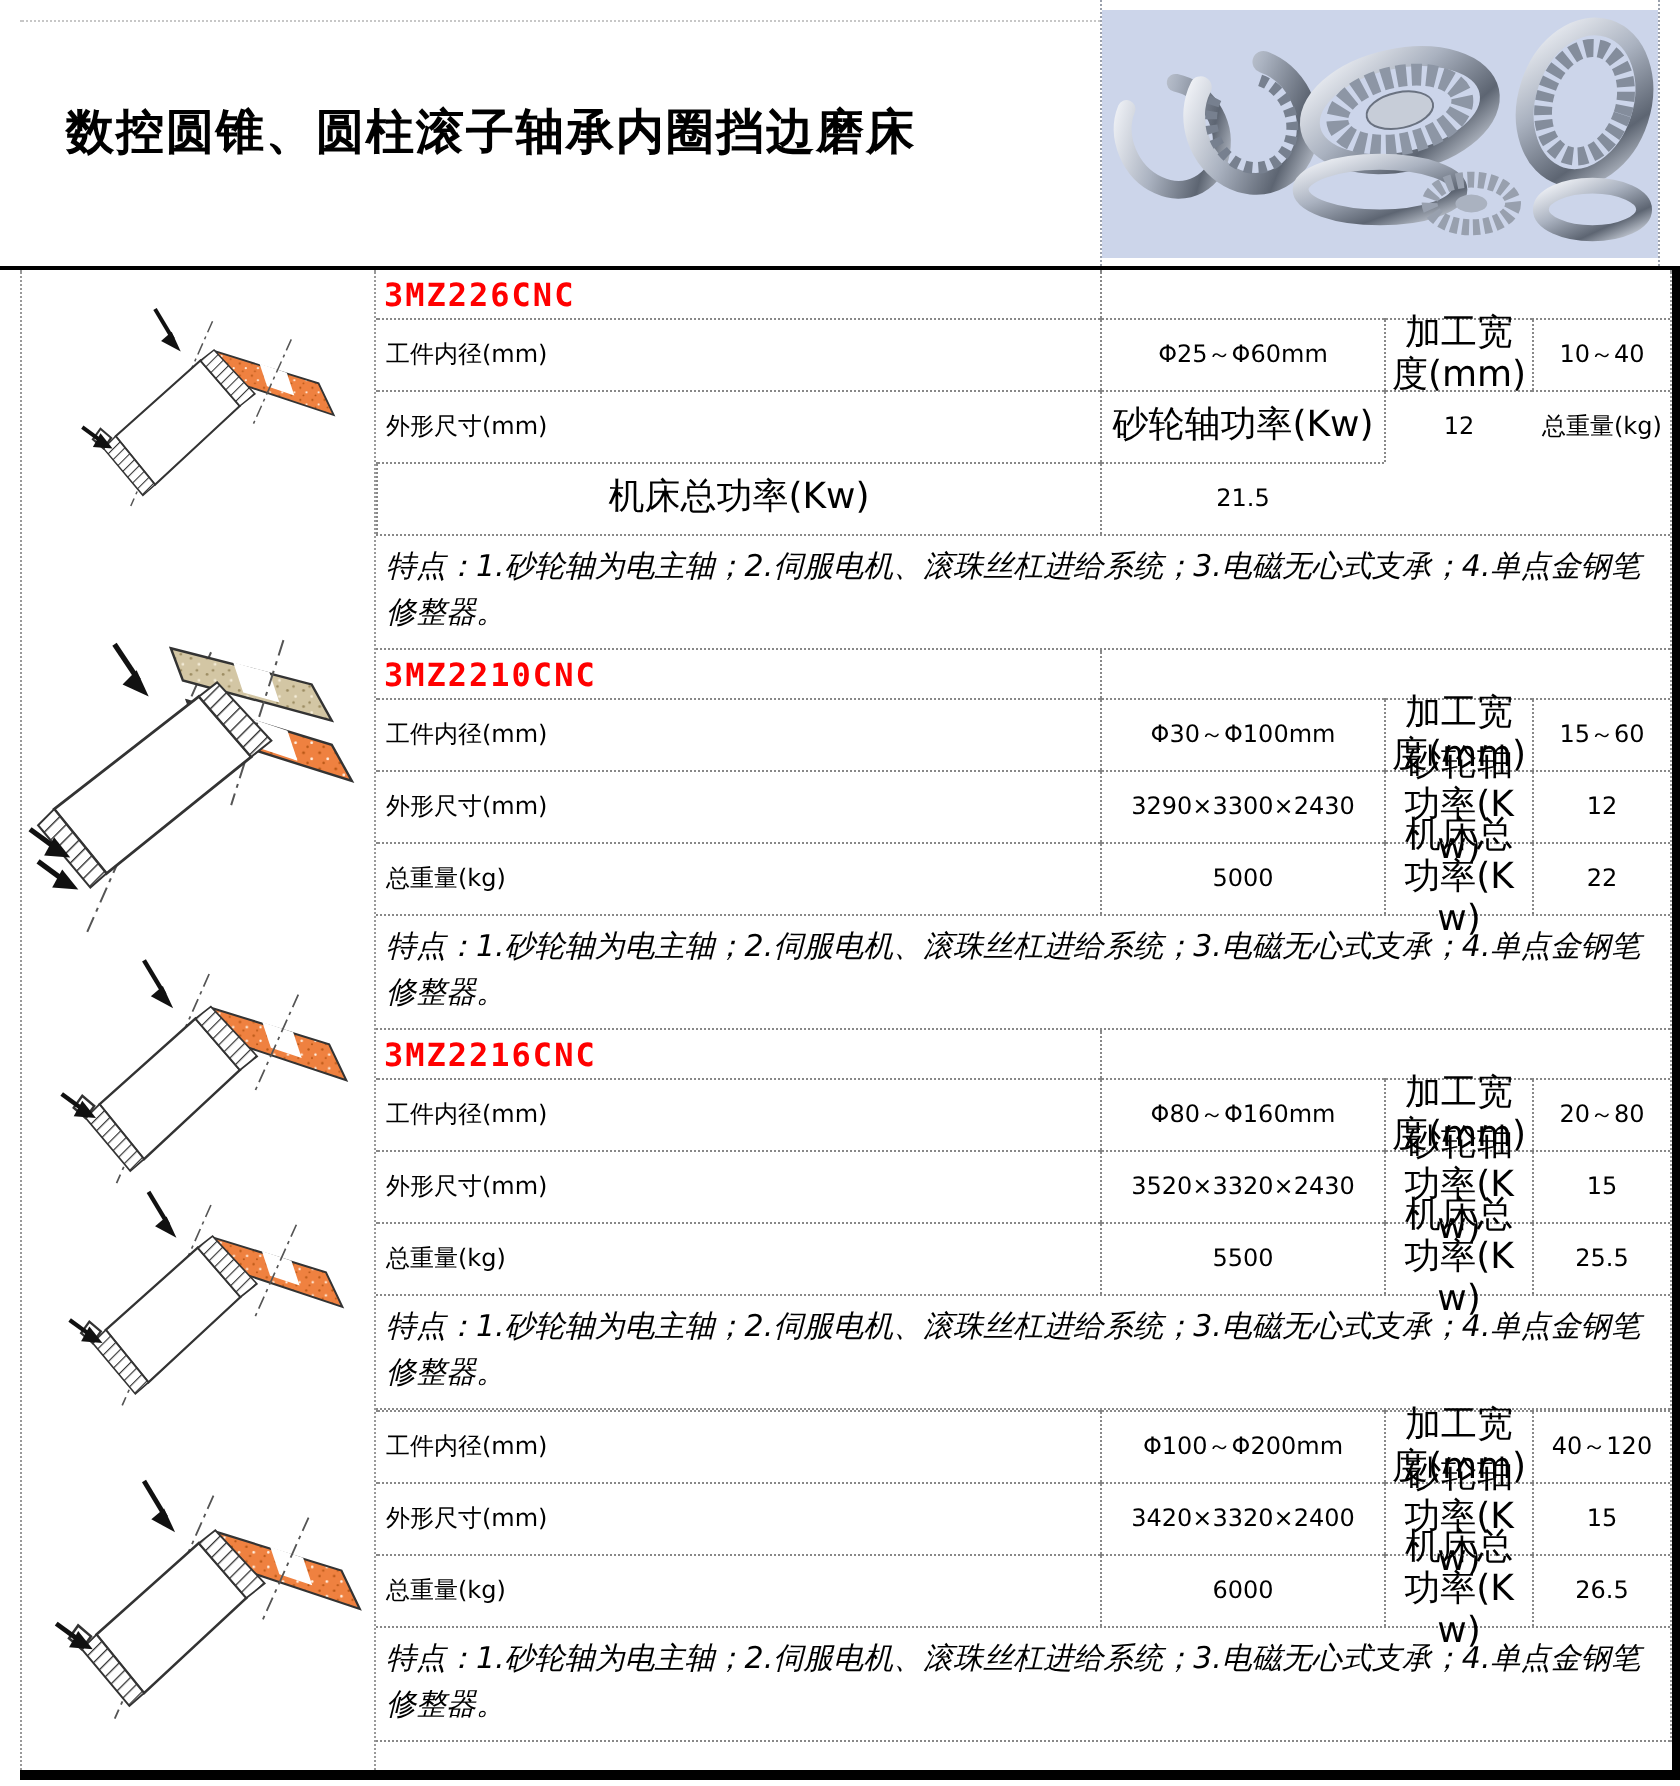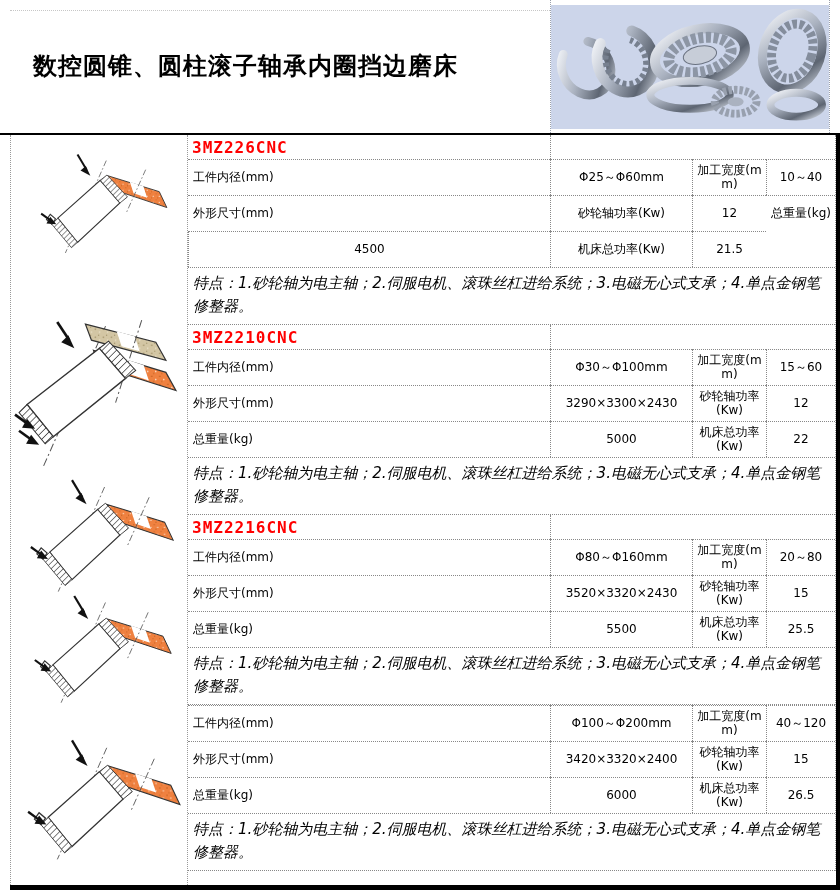--- a/index.html
+++ b/index.html
@@ -29,21 +29,21 @@
   .model-row{display:grid;grid-template-columns:362px 1fr;height:24px;}
   .model-cell{display:flex;align-items:center;padding-left:4px;
               font-family:"DejaVu Sans Mono","Liberation Mono",monospace;
               font-weight:700;font-size:16px;letter-spacing:1px;color:var(--model-text,#ff0000);}
   .model-empty{border-left:1px dotted #888;}
   .spec-grid{display:grid;grid-template-columns:362px 142px 74px 69px;grid-auto-rows:36px;}
   .cell{display:flex;align-items:center;justify-content:center;border-top:1px dotted #888;
         font-size:12px;line-height:1.15;text-align:center;}
   .cell.c2,.cell.c3,.cell.c4{border-left:1px dotted #888;}
   .cell.label{justify-content:flex-start;padding-left:5px;text-align:left;}
-  .cell.sublabel{font-size:12px;padding:0 2px;word-break:break-all;}
+  .cell.sublabel{font-size:18px;padding:0 2px;word-break:break-all;}
   .features-row{border-top:1px dotted #888;min-height:50px;padding:4px 5px 2px 5px;
                 font-size:15px;line-height:1.55;word-break:break-all;font-style:italic;}
 
   
   .diag{position:absolute;}
   .cl{stroke:#555;stroke-width:1;stroke-dasharray:8 3 2 3;fill:none;}
   .wp{fill:#fff;stroke:#333;stroke-width:1.4;}
   .hatchband{fill:url(#hatch);stroke:#333;stroke-width:1;}
   .wheelO{fill:url(#speckO);stroke:#333;stroke-width:1.2;}
   .wheelT{fill:url(#speckT);stroke:#333;stroke-width:1.2;}
@@ -177,21 +177,20 @@
       </div>
       <div class="spec-grid">
         <div class="cell label">工件内径(mm)</div>
         <div class="cell c2">Φ25～Φ60mm</div>
         <div class="cell c3 sublabel">加工宽度(mm)</div>
         <div class="cell c4">10～40</div>
         <div class="cell label">外形尺寸(mm)</div>
         <div class="cell c3 sublabel">砂轮轴功率(Kw)</div>
         <div class="cell c4">12</div>
         <div class="cell label">总重量(kg)</div>
-        <div class="cell c2">4500</div>
         <div class="cell c3 sublabel">机床总功率(Kw)</div>
         <div class="cell c4">21.5</div>
       </div>
       <div class="features-row">特点：1.砂轮轴为电主轴；2.伺服电机、滚珠丝杠进给系统；3.电磁无心式支承；4.单点金钢笔修整器。</div>
     </div>
 
     <div class="section">
       <div class="model-row">
         <div class="model-cell">3MZ2210CNC</div>
         <div class="model-empty"></div>

